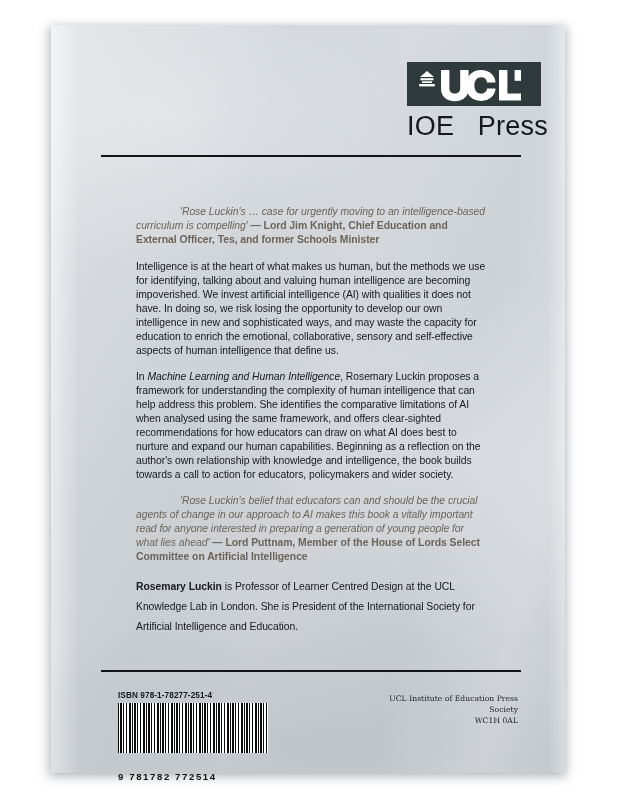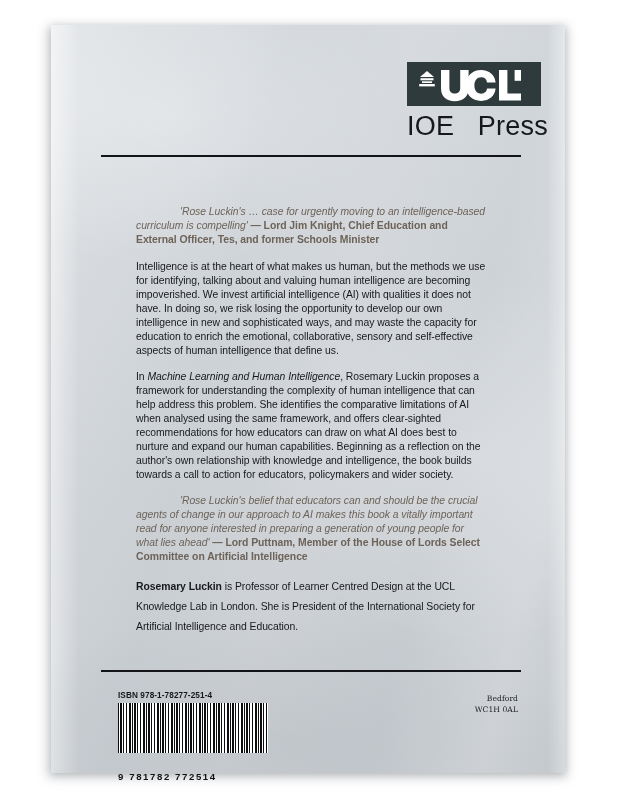--- a/index.html
+++ b/index.html
@@ -286,19 +286,20 @@
 
       </div>
 
       <div class="isbn-area">
         <div class="isbn-text">ISBN 978-1-78277-251-4</div>
         <div class="barcode"></div>
         <div class="barcode-digits">9  781782  772514</div>
       </div>
 
       <div class="publisher">
-        <div>Bedford</div>
+        <div>UCL Institute of Education Press</div>
+        <div>Society</div>
         <div>WC1H 0AL</div>
       </div>
 
     </div>
   </div>
 </div>
 
 </body></html>

